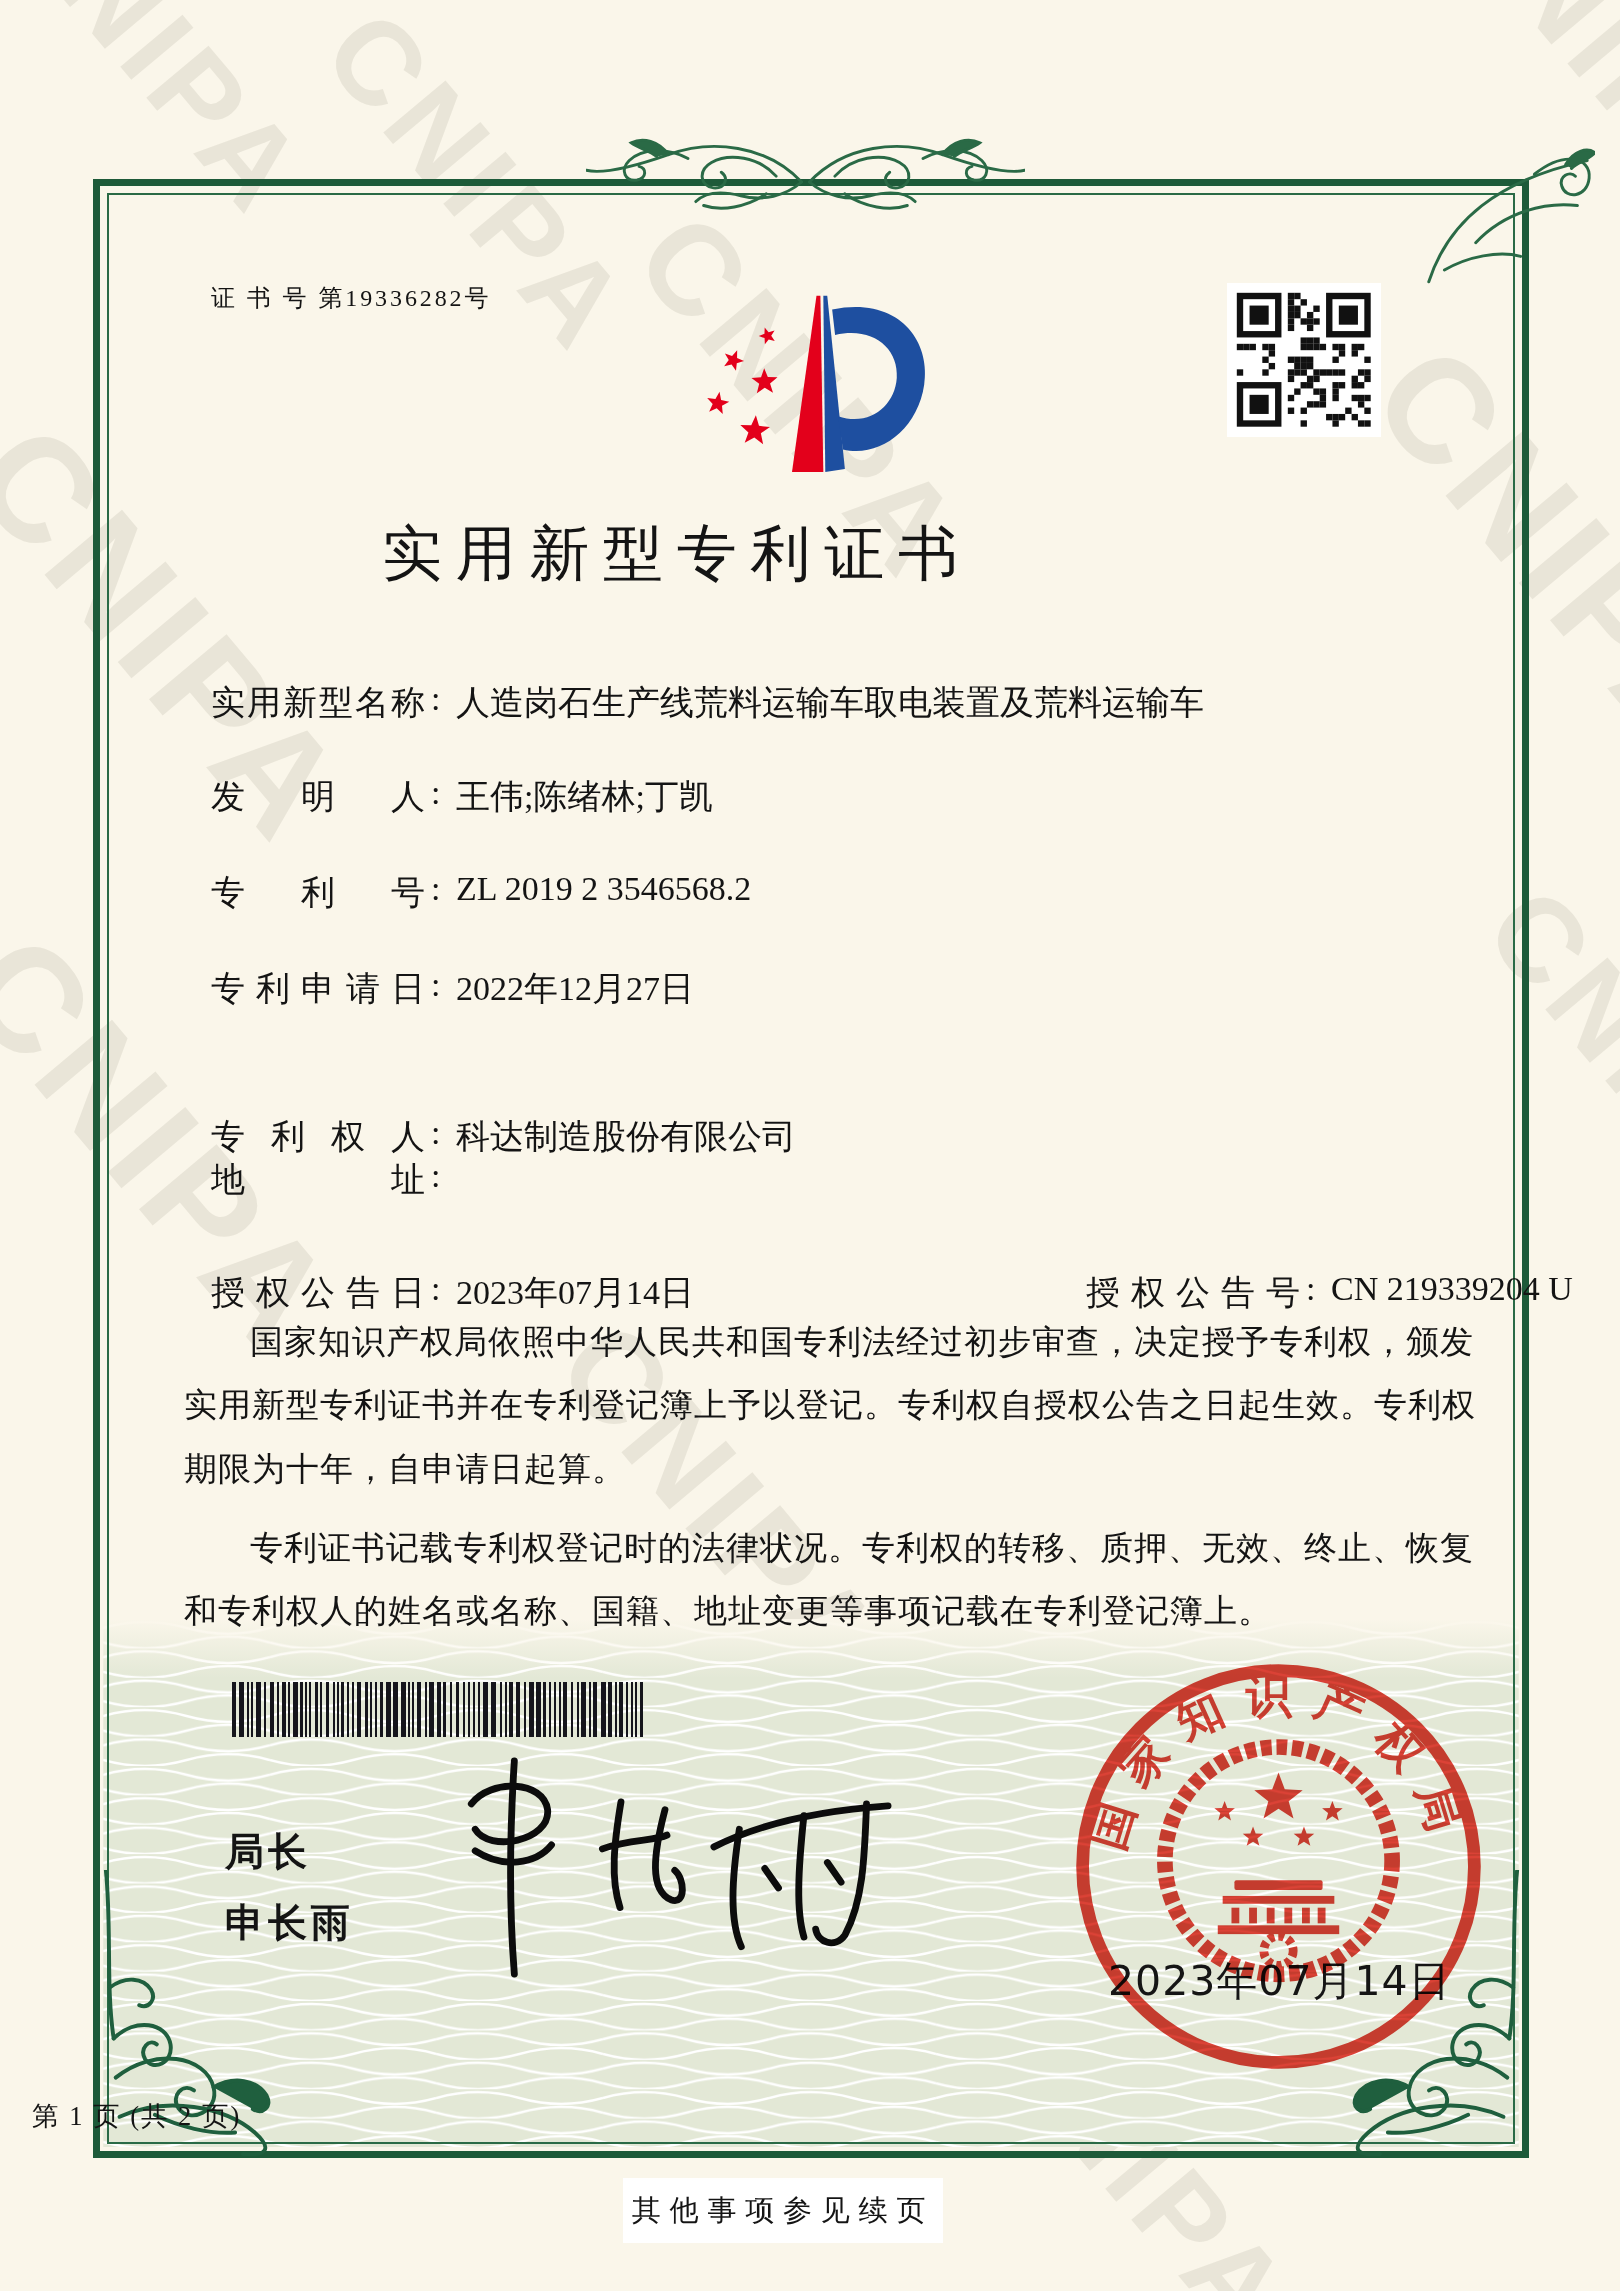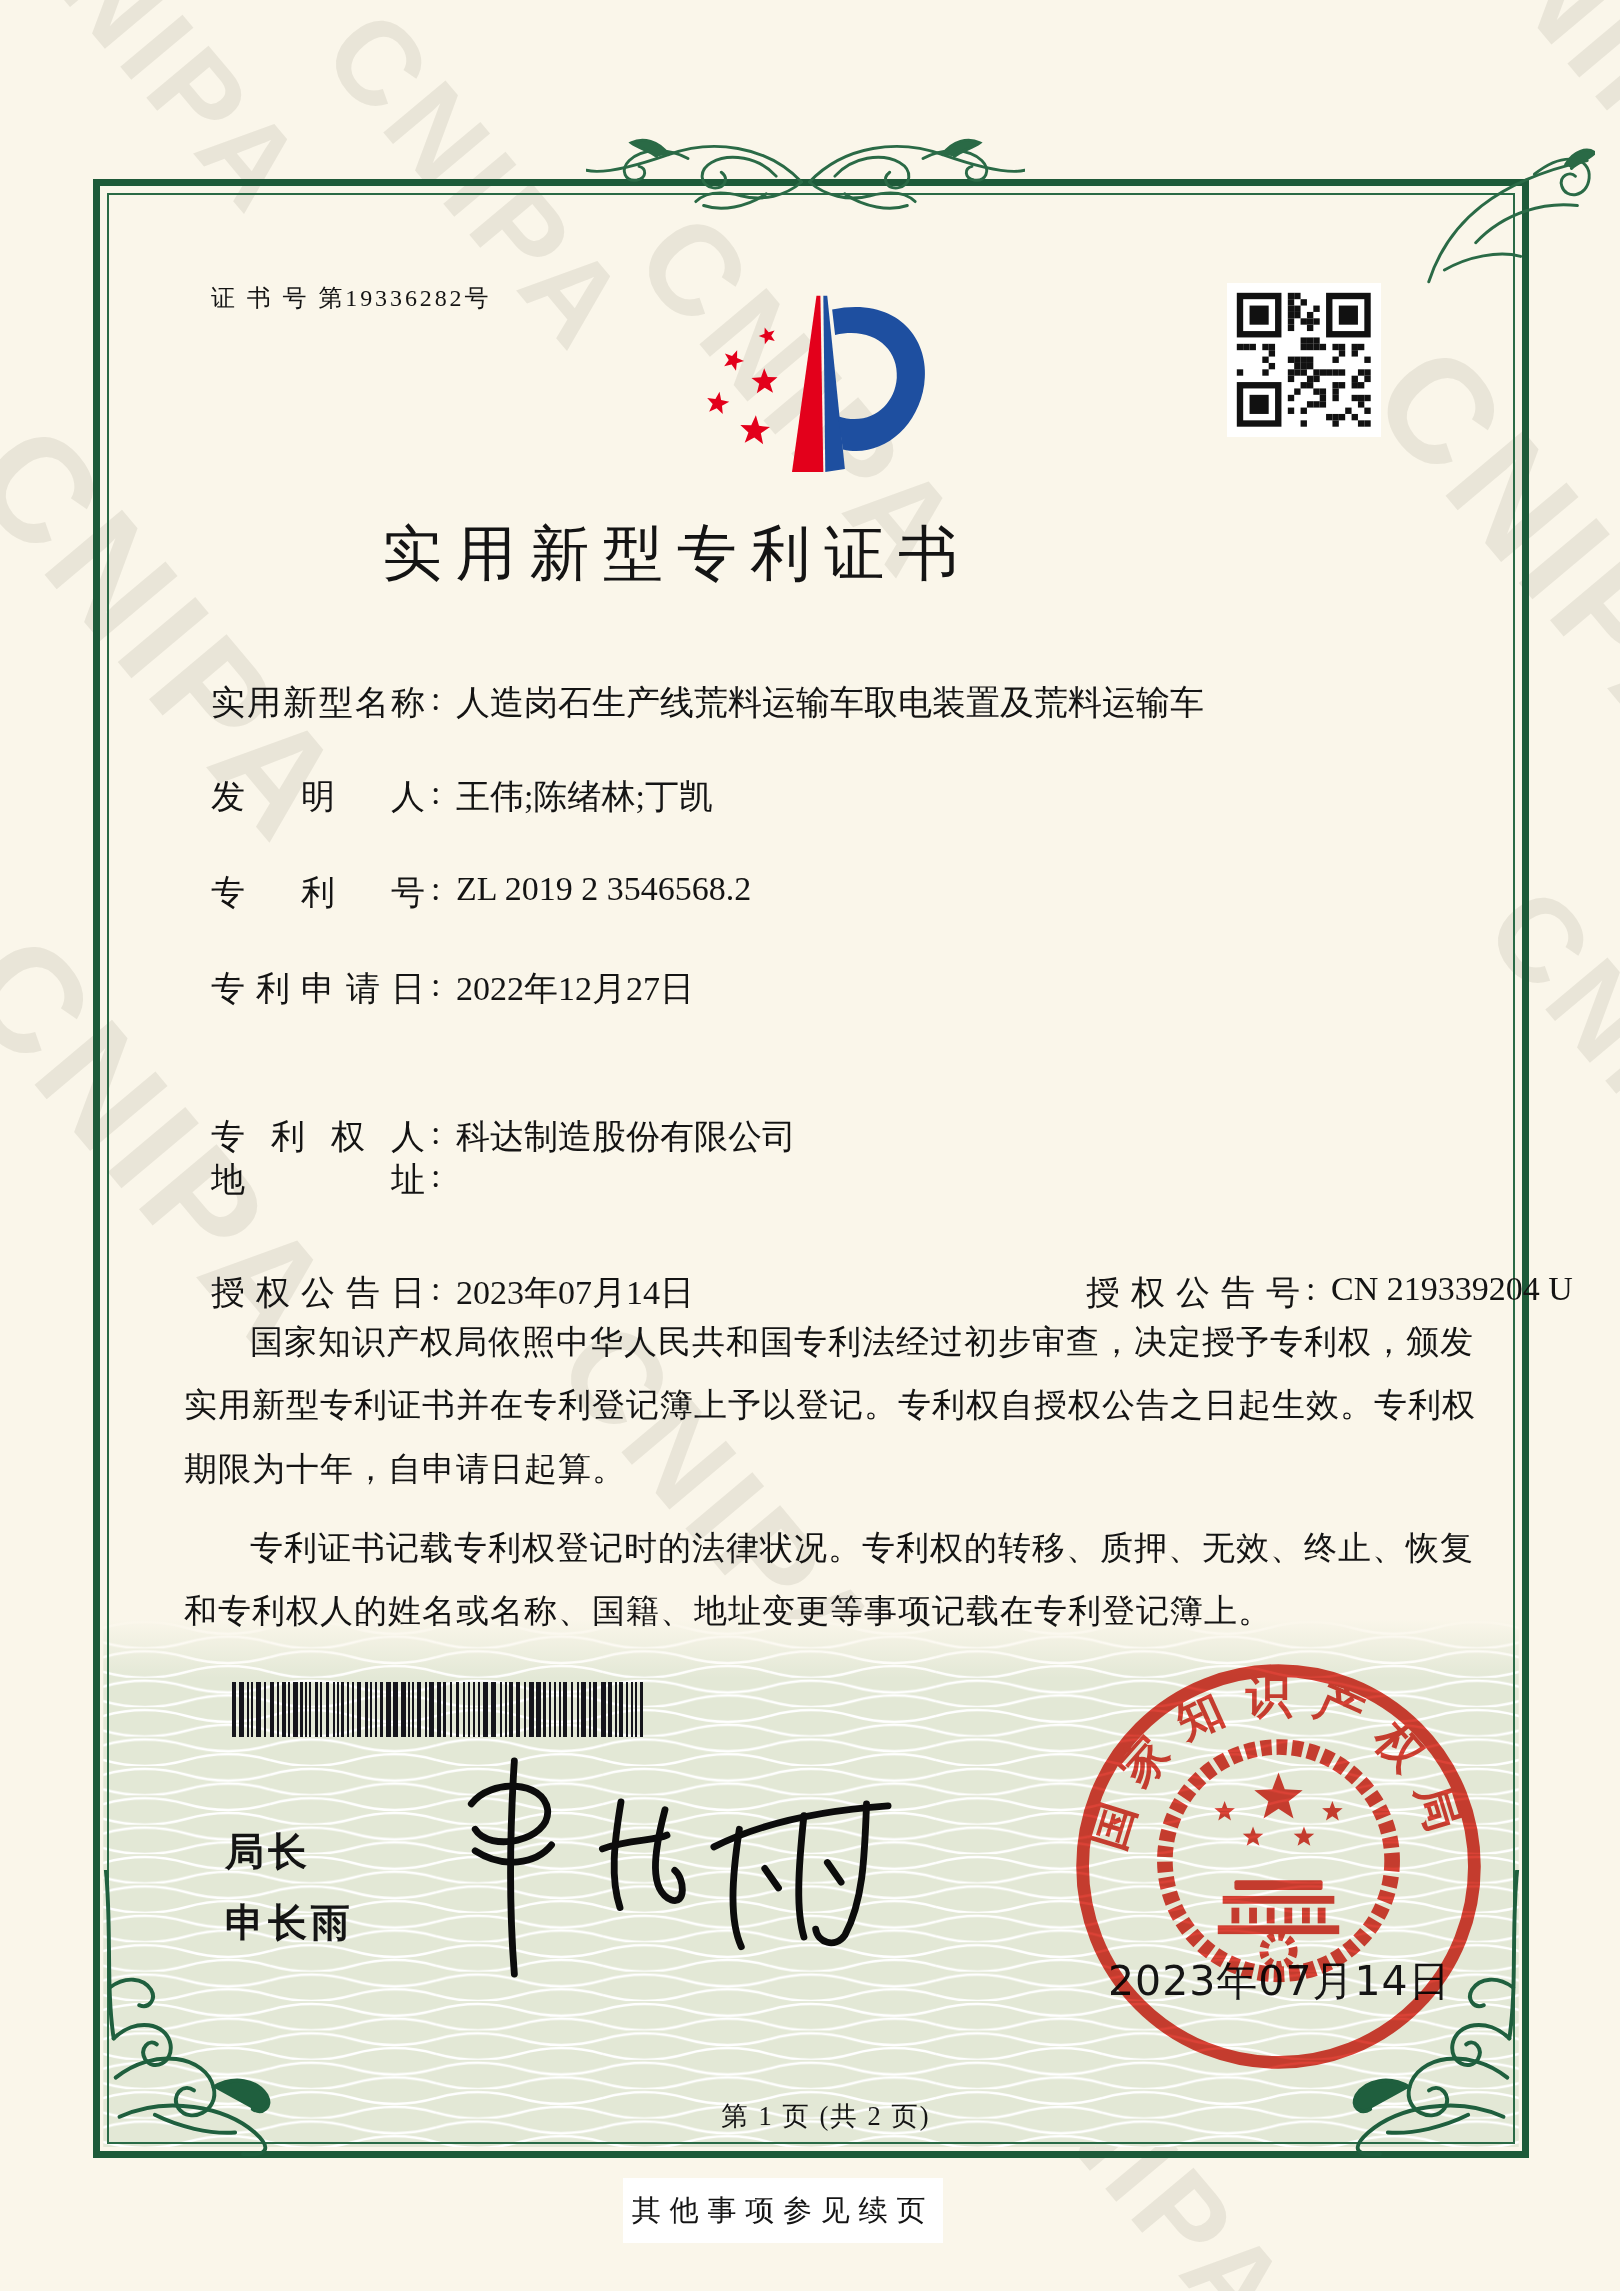--- a/index.html
+++ b/index.html
@@ -56,21 +56,21 @@
   .barcode .bar{background:#15151c; height:100%;}
   .director-title{position:absolute; left:225px; top:1825px; z-index:3;
     font-family:"Liberation Sans","DejaVu Sans",sans-serif; font-weight:700; font-size:39px; letter-spacing:3.9px;}
   .director-name{position:absolute; left:225px; top:1896px; z-index:3;
     font-family:"Liberation Sans","DejaVu Sans",sans-serif; font-weight:600; font-size:39px; letter-spacing:3.9px;}
   .signature{position:absolute; left:420px; top:1753px; width:490px; height:225px; z-index:3;}
   .seal{position:absolute; left:1063px; top:1653px; width:431px; height:431px; z-index:4;
     opacity:.88; mix-blend-mode:multiply;}
   .seal-date{position:absolute; left:1108px; top:1954px; z-index:3;
     font-family:"DejaVu Sans","Liberation Sans",sans-serif; font-size:41px; color:#151515; letter-spacing:1px;}
-  .footer-page{position:absolute; left:0; right:0; top:2098px; text-align:center; z-index:3; font-size:26.5px; letter-spacing:2px;padding-left:32px;}
+  .footer-page{position:absolute; left:0; right:0; top:2098px; text-align:left; z-index:3; font-size:26.5px; letter-spacing:2px;padding-left:32px;}
   .note-box{position:absolute; left:623px; top:2178px; width:320px; height:65px; background:#FFFFFF; z-index:1;
     text-align:center; line-height:65px; font-size:29px; letter-spacing:8.8px;}
 </style>
 </head>
 <body>
 
 <div id="page">
 
   <div id="wm-layer">
       <div class="watermark" style="left: -44px; top: -24.5px; font-size: 118px;">CNIPA</div>

